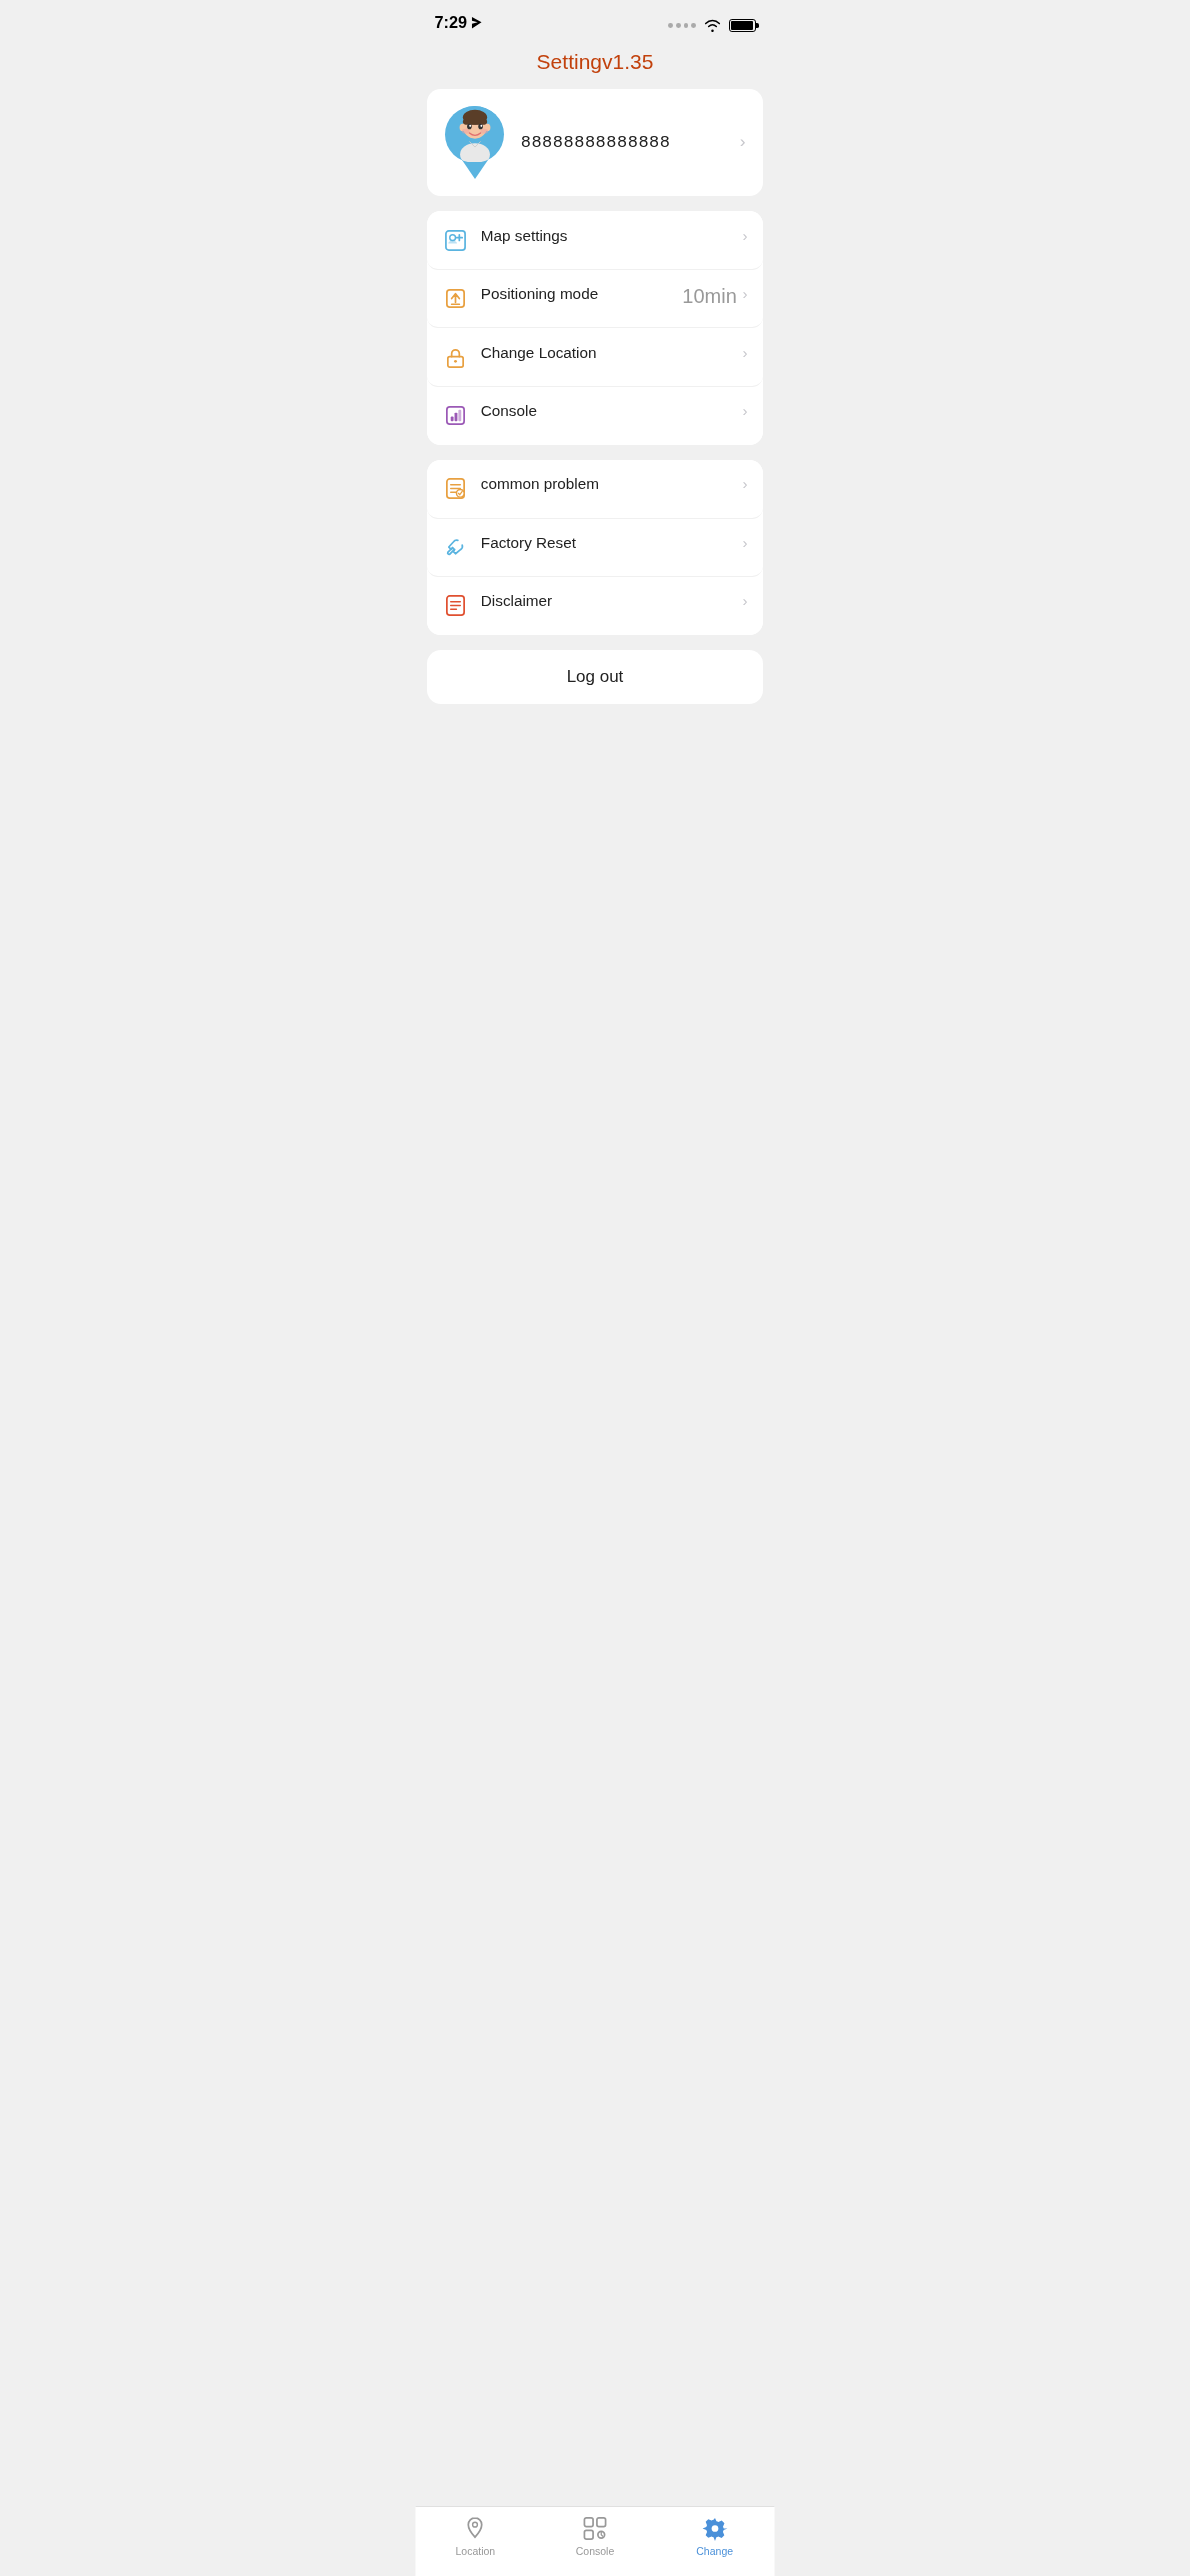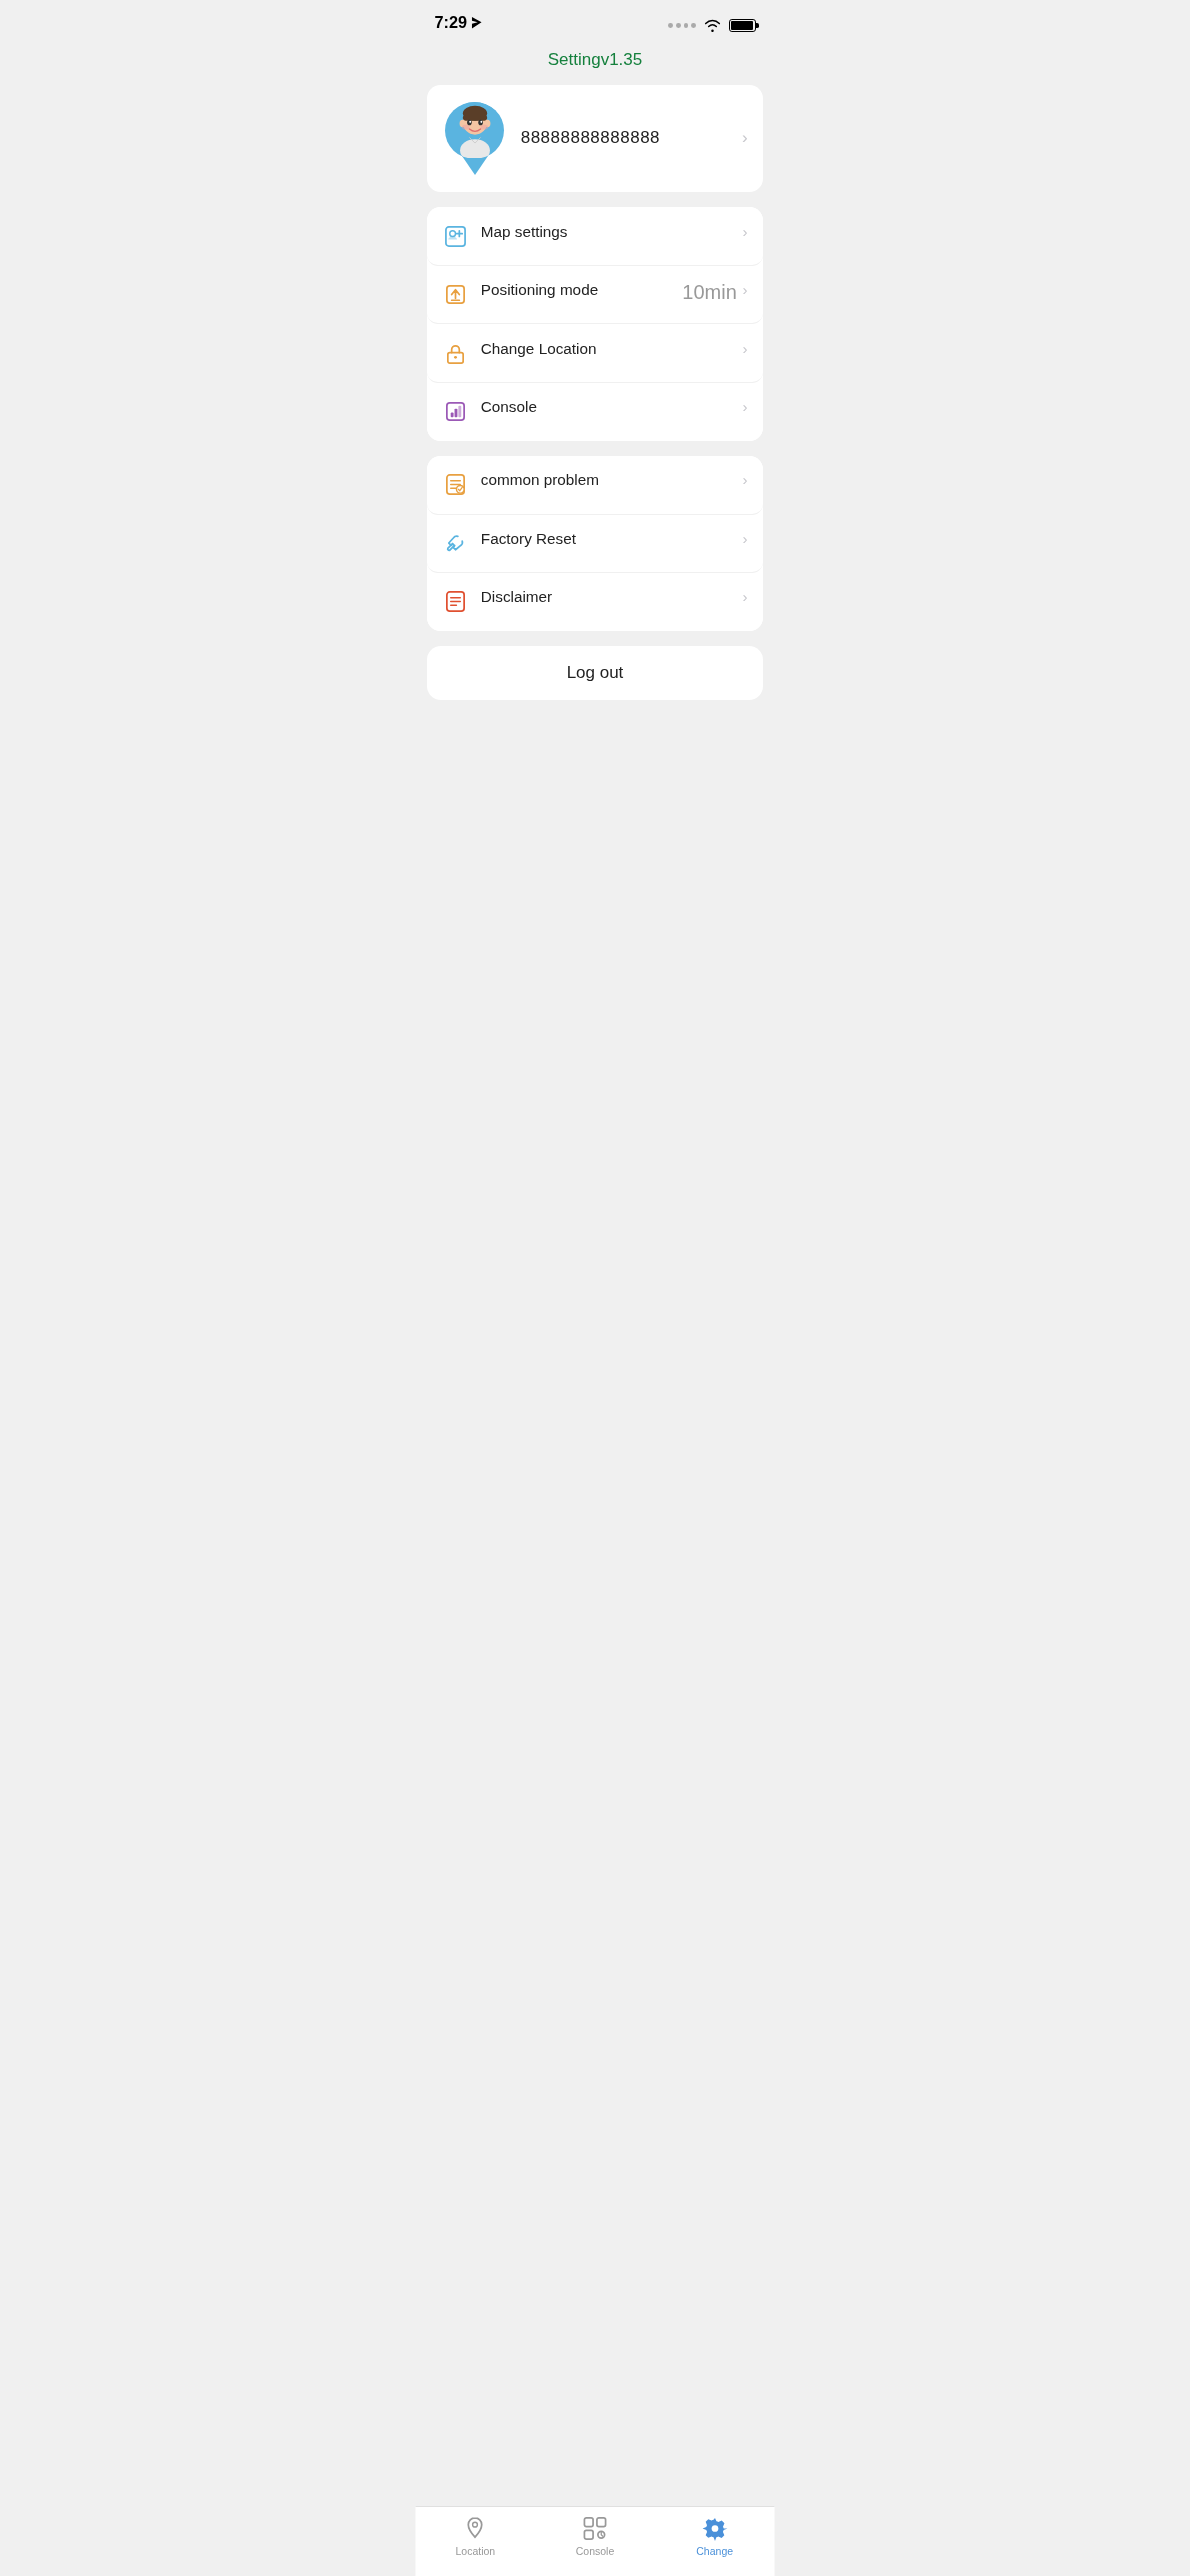--- a/index.html
+++ b/index.html
@@ -84,39 +84,40 @@
       top: 1px;
       bottom: 1px;
       width: 90%;
       background: #000;
       border-radius: 1px;
     }
 
     
     .page-title {
       text-align: center;
-      font-size: 17px;
+      font-size: 21px;
       font-weight: 500;
-      color: #15803d;
+      color: #c2410c;
       padding: 9.6px 0 15.3px 0;
     }
 
     
     .card {
       background: #fff;
       border-radius: 13.4px;
       margin: 0 11.5px 15.3px 11.5px;
       overflow: hidden;
     }
 
     
     .profile-card {
       display: flex;
       align-items: center;
       padding: 17px 15.3px;
+      font-family: Liberation Mono, monospace;
     }
 
     .avatar-wrapper {
       width: 65px;
       height: 73px;
       flex-shrink: 0;
       position: relative;
       display: flex;
       flex-direction: column;
       align-items: center;

